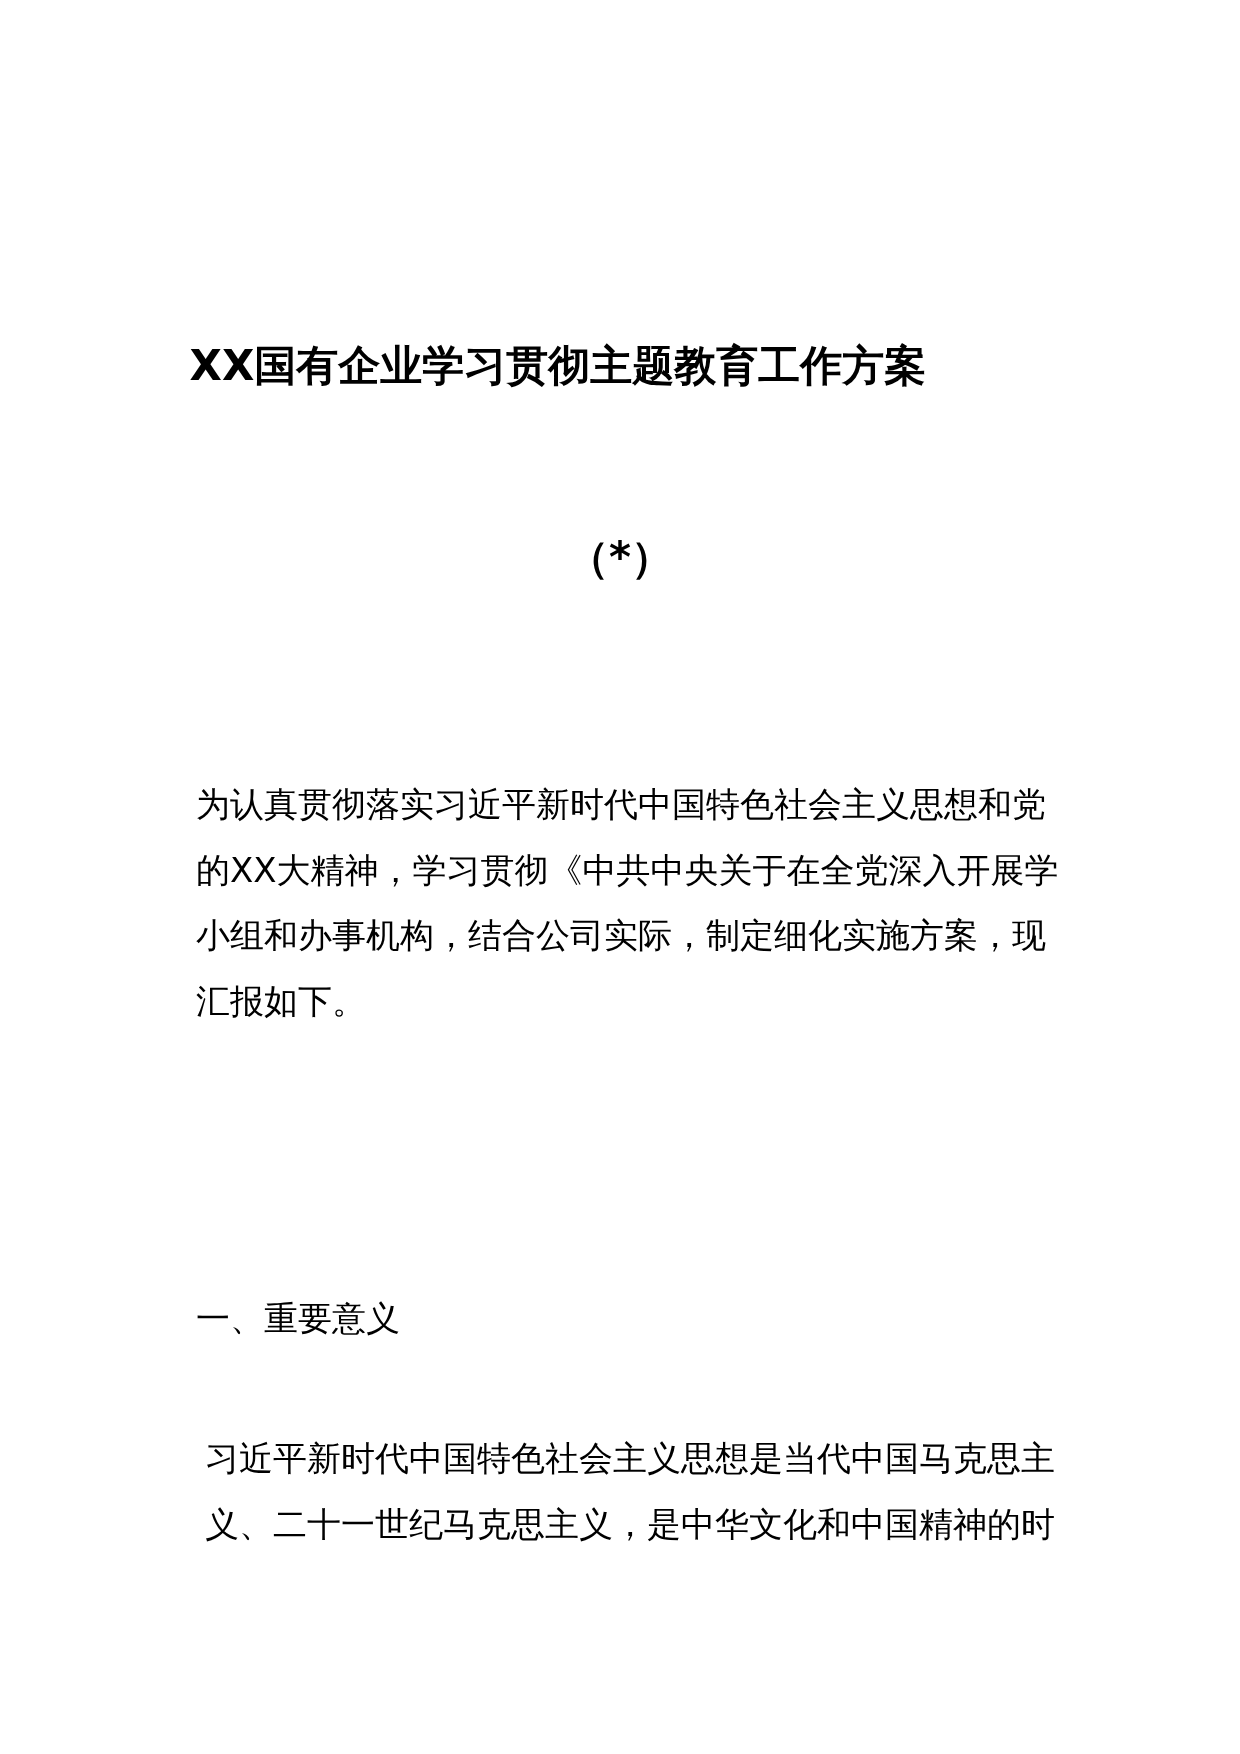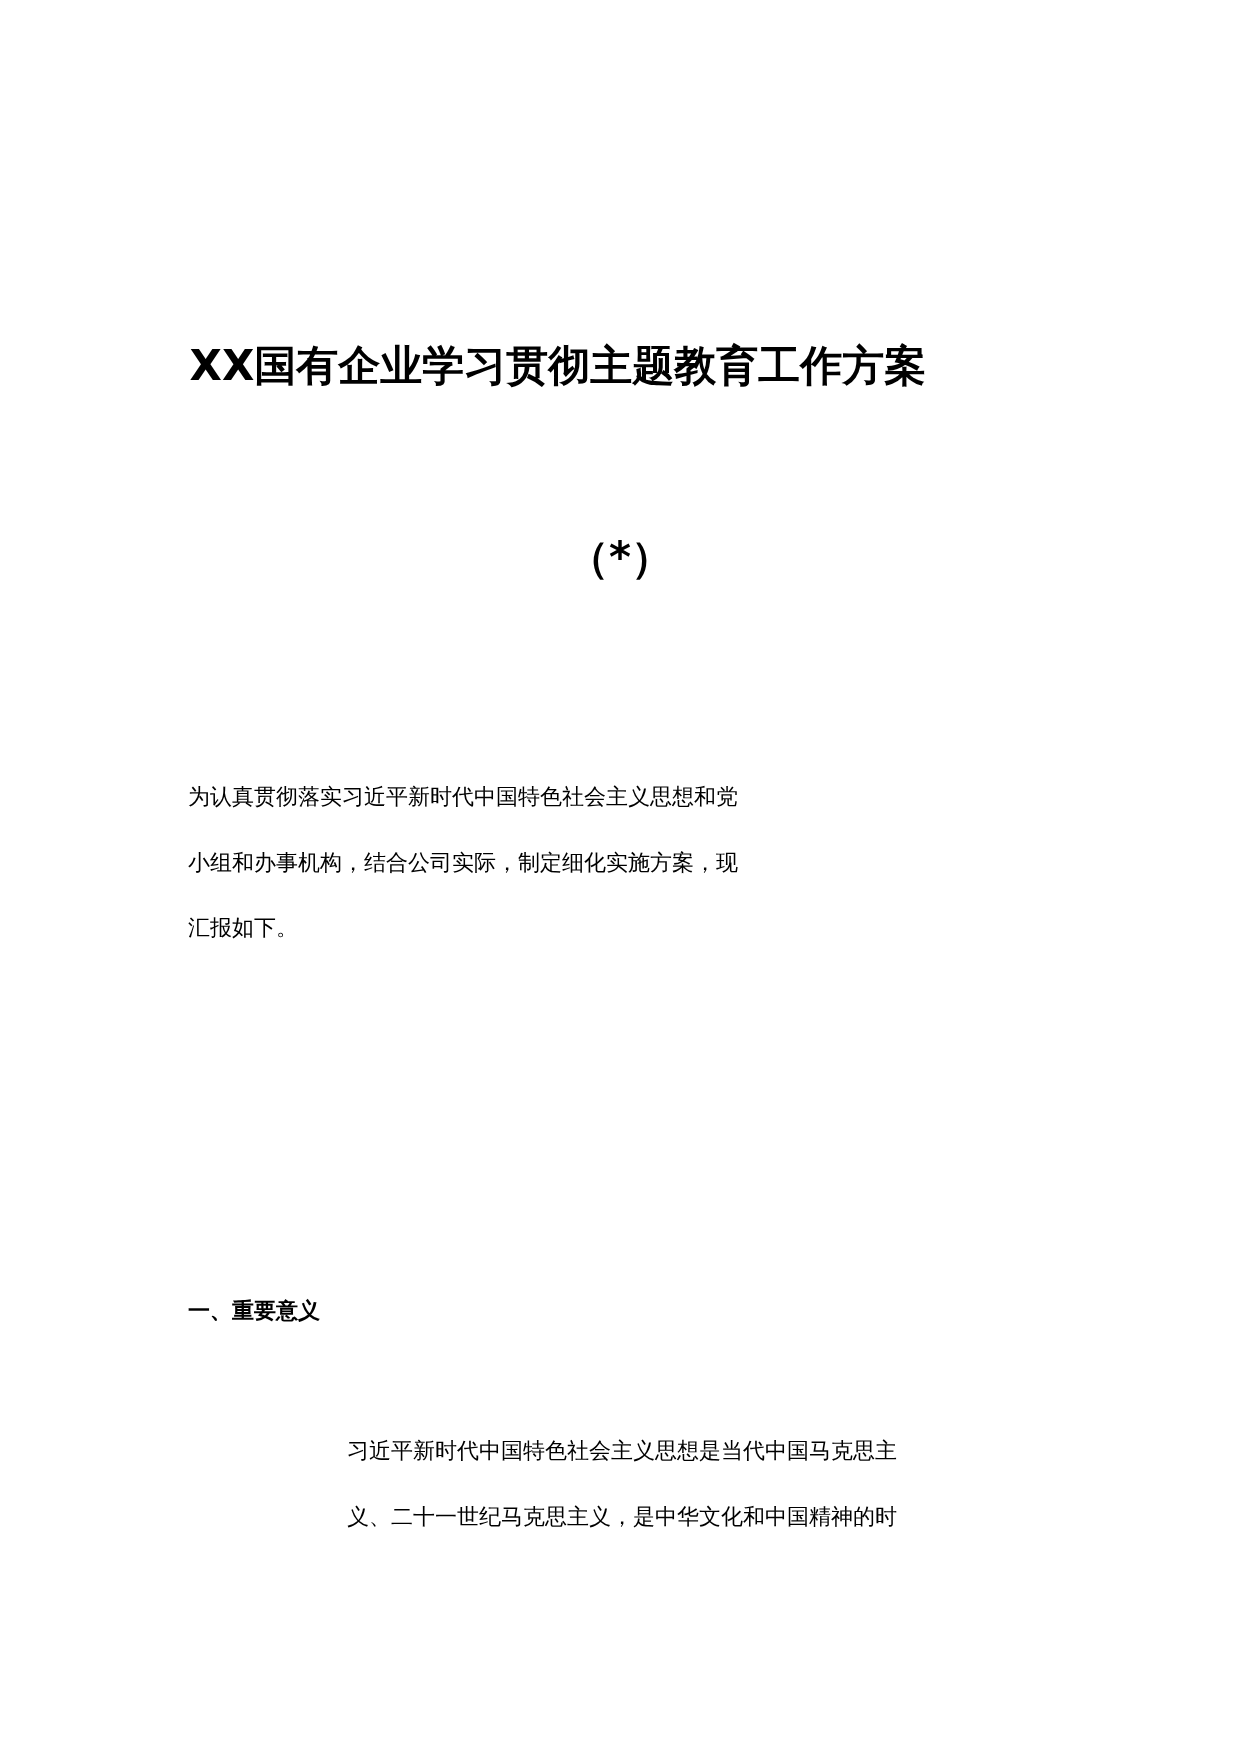--- a/index.html
+++ b/index.html
@@ -42,23 +42,23 @@
       text-align: center;
       font-size: 42px;
       font-weight: bold;
       line-height: 56px;
       margin: 0;
     }
     .body-block {
       position: absolute;
       left: 188px;
       width: 868px;
-      font-size: 22px;
+      font-size: 34px;
       line-height: 65.5px;
-      margin: 0;
+      margin: 8px;
     }
     .body-block .line {
       display: block;
       white-space: nowrap;
       height: 65.5px;
     }
     .para1 { top: 764px; }
     .heading1 { top: 1278px; }
     .para2 { top: 1418px; text-align: center; }
   </style>
@@ -66,25 +66,26 @@
 <body>
 
 <div class="page">
 
   <h1 class="title">XX国有企业学习贯彻主题教育工作方案</h1>
 
   <div class="subtitle">（*）</div>
 
   <p class="body-block para1">
     <span class="line">为认真贯彻落实习近平新时代中国特色社会主义思想和党</span>
+    <span class="line">的XX大精神，学习贯彻《中共中央关于在全党深入开展学</span>
     <span class="line">小组和办事机构，结合公司实际，制定细化实施方案，现</span>
     <span class="line">汇报如下。</span>
   </p>
 
-  <h2 class="body-block heading1" style="font-weight: bold;">
+  <h2 class="body-block heading1" style="font-weight: normal;">
     <span class="line">一、重要意义</span>
   </h2>
 
   <p class="body-block para2">
     <span class="line">习近平新时代中国特色社会主义思想是当代中国马克思主</span>
     <span class="line">义、二十一世纪马克思主义，是中华文化和中国精神的时</span>
   </p>
 
 </div>
 

